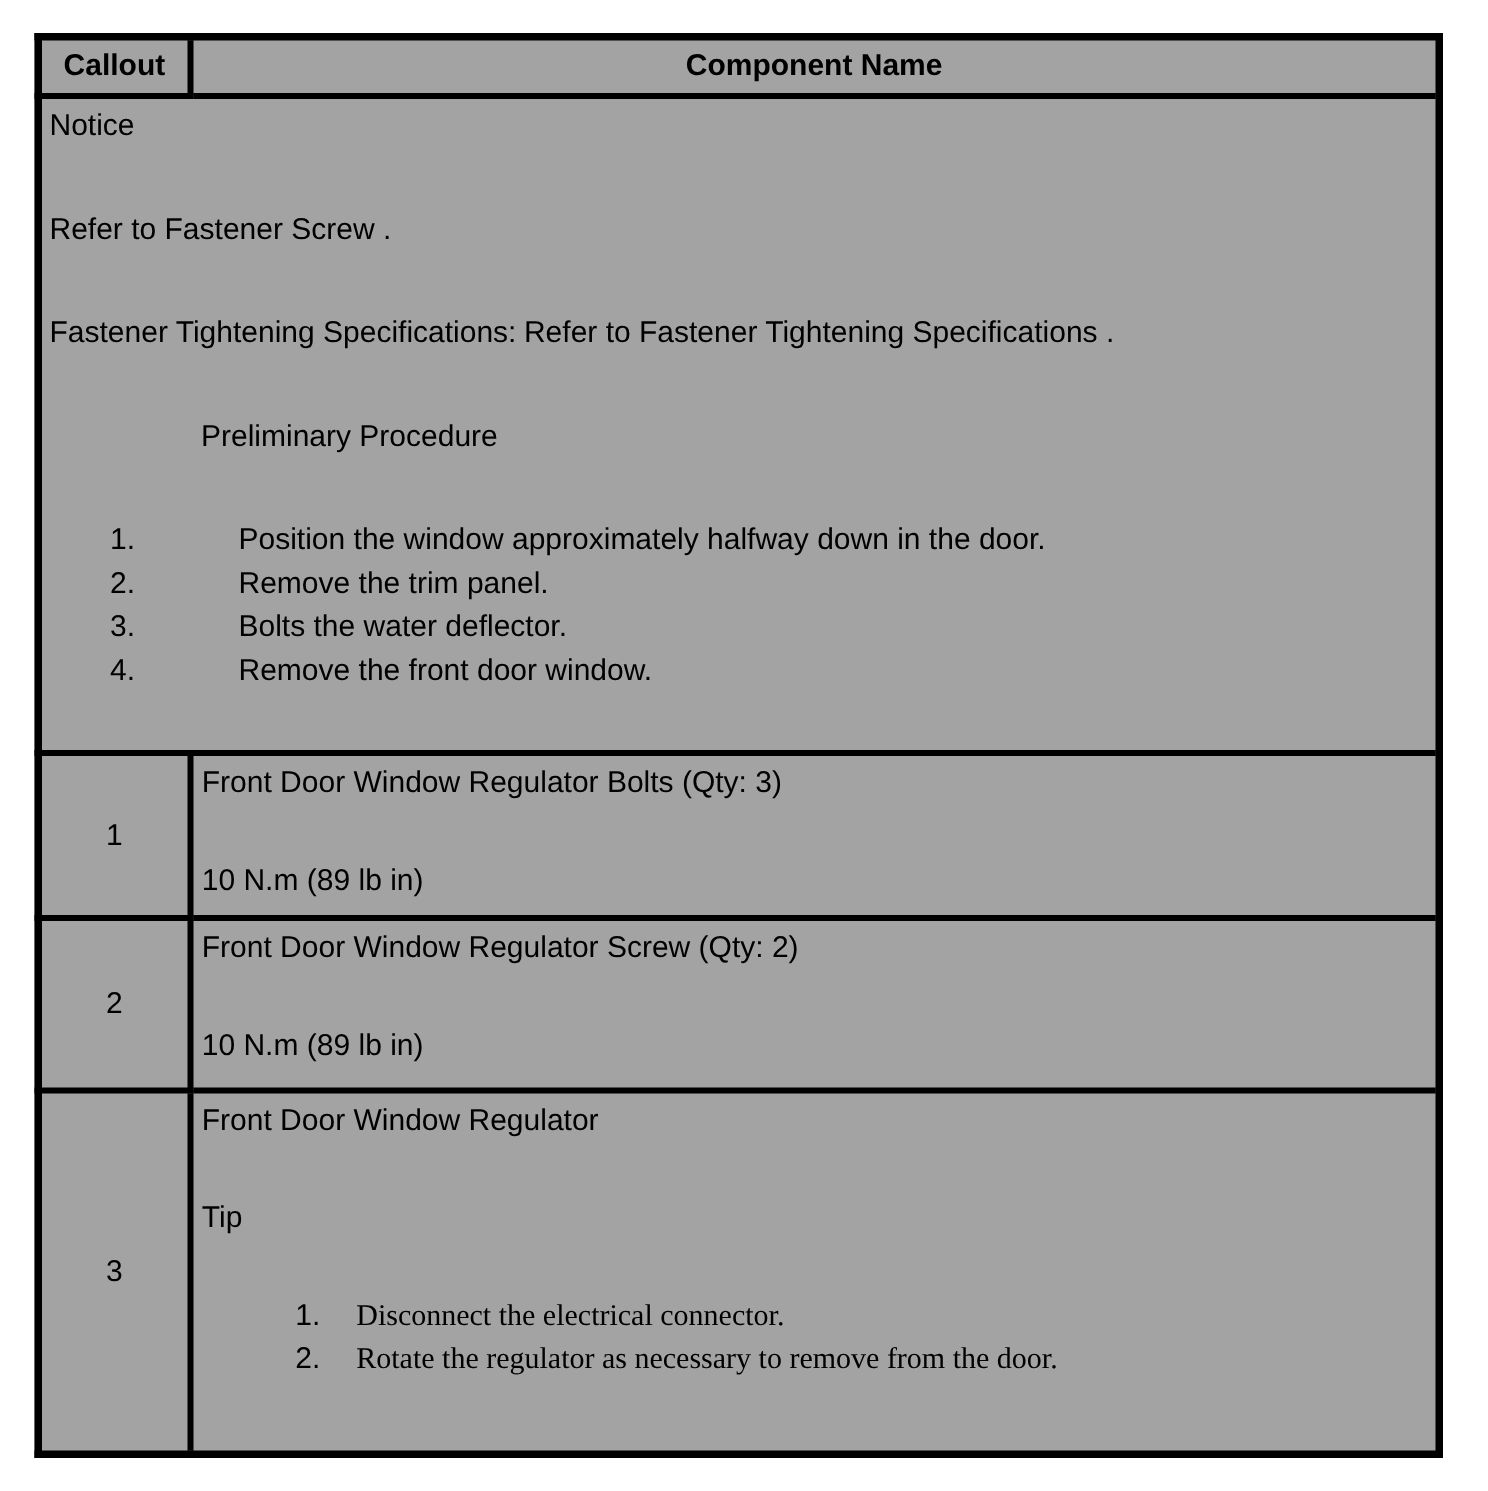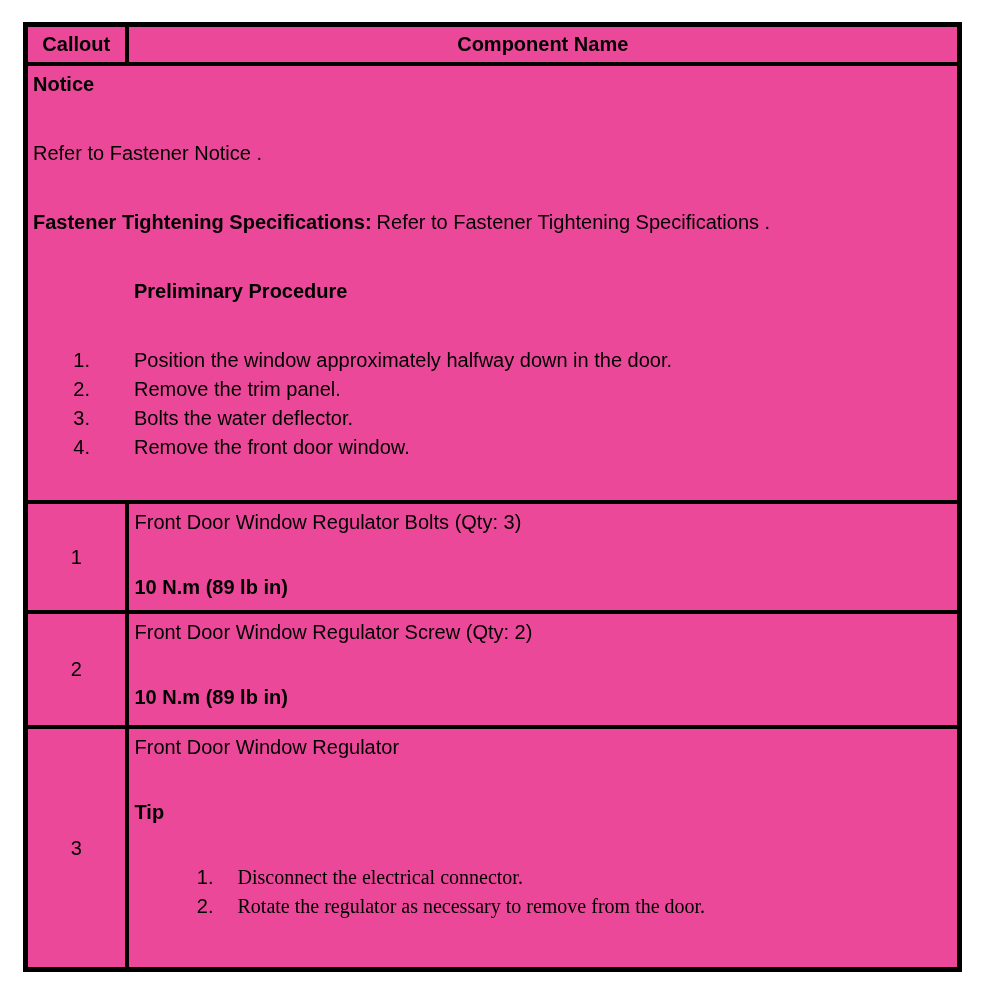--- a/index.html
+++ b/index.html
@@ -17,21 +17,21 @@
     padding: 22px 30px 29px 23px;
     font-family: "Liberation Sans", "DejaVu Sans", sans-serif;
     font-size: 20px;
     line-height: 29px;
     color: #000000;
   }
   table.spec-table {
     border-collapse: collapse;
     table-layout: fixed;
     width: 939px;
-    background: #ec4899;
+    background: #a3a3a3;
   }
   table.spec-table, table.spec-table th, table.spec-table td {
     border: 4px solid #000000;
   }
   table.spec-table { border-width: 5px; }
   col.col-callout { width: 101px; }
   th {
     font-weight: bold;
     text-align: center;
     vertical-align: middle;
@@ -49,33 +49,33 @@
     vertical-align: middle;
     padding: 0;
   }
   .content-cell {
     padding: 4px 6px;
   }
   .row-1 .content-cell, .row-1 .callout-cell { height: 98px; }
   .row-2 .content-cell, .row-2 .callout-cell { height: 103px; }
   .row-3 .content-cell, .row-3 .callout-cell { height: 230px; }
   p { margin: 0; }
-  .b { font-weight: bold; }
+  .b { font-weight: normal; }
   .notice-cell p { margin-bottom: 40px; }
   .notice-cell .steps { margin-bottom: 0; }
   .content-cell p { margin-bottom: 36px; }
   .content-cell p:last-child { margin-bottom: 0; margin-top: 12px; }
   .spec-label { margin-right: 5px; text-align: center; }
   .prelim { margin-left: 101px; }
   .steps .step { display: flex; }
   .steps-notice .num {
     flex: 0 0 57px;
     text-align: right;
   }
-  .steps-notice .txt { margin-left: 44px; }
+  .steps-notice .txt { margin-left: 69px; }
   .steps-tip .num {
     flex: 0 0 79px;
     text-align: right;
   }
   .steps-tip .txt { margin-left: 24px; font-family: Liberation Serif, serif; }
 </style>
 </head>
 <body>
 
 <div class="page">
@@ -87,21 +87,21 @@
     <thead>
       <tr>
         <th>Callout</th>
         <th>Component Name</th>
       </tr>
     </thead>
     <tbody>
       <tr>
         <td class="notice-cell" colspan="2">
           <p class="b">Notice</p>
-          <p>Refer to Fastener Notice .</p>
+          <p>Refer to Fastener Screw .</p>
           <p><span class="b spec-label">Fastener Tightening Specifications:</span><span>Refer to Fastener Tightening Specifications .</span></p>
           <p class="b prelim">Preliminary Procedure</p>
           <div class="steps steps-notice">
             <div class="step">
               <span class="num">1.</span>
               <span class="txt">Position the window approximately halfway down in the door.</span>
             </div>
             <div class="step">
               <span class="num">2.</span>
               <span class="txt">Remove the trim panel.</span>

